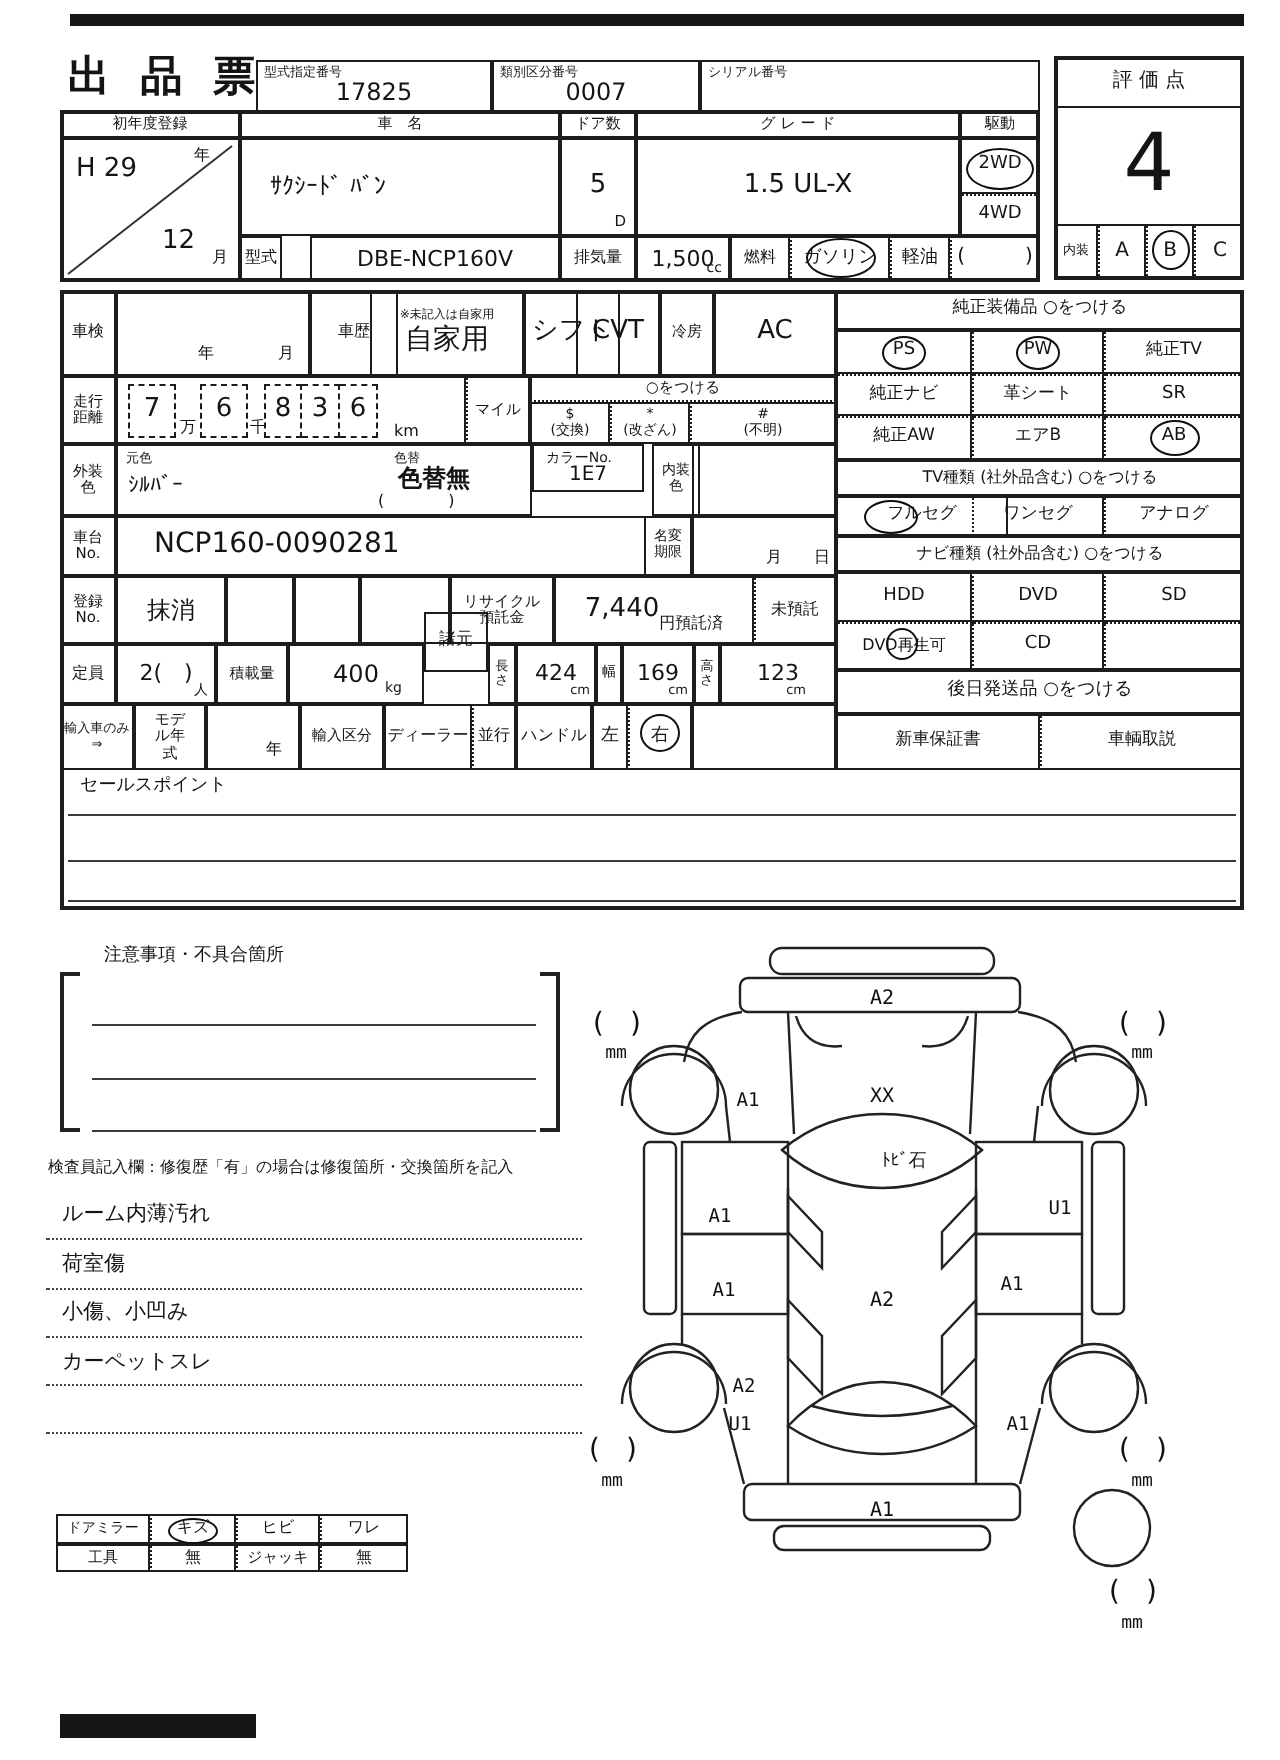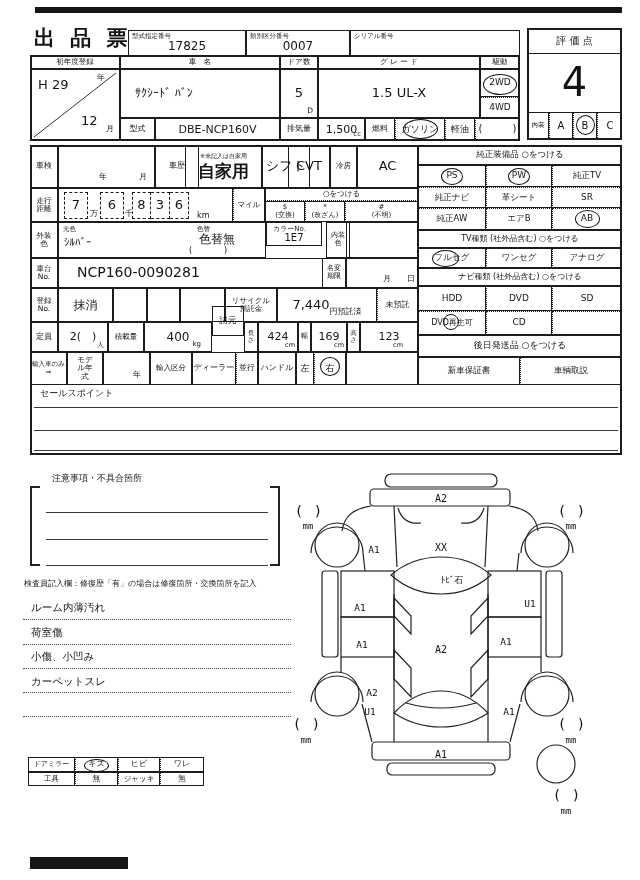--- a/index.html
+++ b/index.html
@@ -66,21 +66,21 @@
   </div>
   <div class="c" style="left:120px;top:69px;width:160px;height:49px;font-size:12px;justify-content:flex-start;padding-left:14px">ｻｸｼｰﾄﾞ ﾊﾞﾝ</div>
   <div class="c" style="left:280px;top:69px;width:38px;height:49px">
     <span style="font-size:13px">5</span>
     <span class="a" style="right:4px;bottom:2px;font-size:7.5px">D</span>
   </div>
   <div class="c" style="left:318px;top:69px;width:162px;height:49px;font-size:13px">1.5 UL-X</div>
   <div class="c" style="left:480px;top:69px;width:40px;height:28px;font-size:9px">2WD</div>
   <div class="c dt" style="left:480px;top:97px;width:40px;height:21px;font-size:9px">4WD</div>
 
-  <div class="c" style="left:120px;top:118px;width:35px;height:23px;font-size:8px">型式</div>
+  <div class="c" style="left:120px;top:118px;width:21px;height:23px;font-size:8px">型式</div>
   <div class="c" style="left:155px;top:118px;width:125px;height:23px;font-size:11px">DBE-NCP160V</div>
   <div class="c" style="left:280px;top:118px;width:38px;height:23px;font-size:8px">排気量</div>
   <div class="c" style="left:318px;top:118px;width:47px;height:23px">
     <span style="font-size:11px">1,500</span>
     <span class="a" style="right:3px;bottom:2px;font-size:7px">cc</span>
   </div>
   <div class="c" style="left:365px;top:118px;width:30px;height:23px;font-size:8px">燃料</div>
   <div class="c" style="left:395px;top:118px;width:50px;height:23px;font-size:9px;border-left-style:dotted">ガソリン</div>
   <div class="c dl" style="left:445px;top:118px;width:30px;height:23px;font-size:9px">軽油</div>
   <div class="c dl" style="left:475px;top:118px;width:45px;height:23px;font-size:10px;white-space:pre">(　　　)</div>
@@ -88,21 +88,21 @@
   <div class="c b2" style="left:30px;top:145px;width:592px;height:310px"></div>
 
   <div class="c" style="left:30px;top:145px;width:28px;height:43px;font-size:8px">車検</div>
   <div class="c" style="left:58px;top:145px;width:97px;height:43px">
     <span class="a" style="left:40px;bottom:6px;font-size:8px">年</span>
     <span class="a" style="left:80px;bottom:6px;font-size:8px">月</span>
   </div>
   <div class="c" style="left:155px;top:145px;width:44px;height:43px;font-size:8px">車歴</div>
   <div class="c col" style="left:185px;top:145px;width:77px;height:43px">
     <span style="font-size:6px;margin-bottom:2px">※未記入は自家用</span>
-    <span style="font-size:17px;font-weight:bold">自家用</span>
+    <span style="font-size:14px;font-weight:normal">自家用</span>
   </div>
   <div class="c" style="left:262px;top:145px;width:48px;height:43px;font-size:13px">シフト</div>
   <div class="c" style="left:288px;top:145px;width:42px;height:43px;font-size:13px">CVT</div>
   <div class="c" style="left:330px;top:145px;width:27px;height:43px;font-size:7.5px">冷房</div>
   <div class="c" style="left:357px;top:145px;width:61px;height:43px;font-size:13px">AC</div>
 
   <div class="c" style="left:30px;top:188px;width:28px;height:34px;font-size:7.5px;padding:0 2px">走行距離</div>
   <div class="c" style="left:58px;top:188px;width:175px;height:34px">
     <span class="c" style="left:5px;top:3px;width:24px;height:27px;font-size:13px;border-style:dashed">7</span>
     <span class="a" style="left:31px;top:21px;font-size:8px">万</span>
@@ -126,21 +126,21 @@
   <div class="c col dl" style="left:345px;top:201px;width:73px;height:21px;font-size:7px">
     <span>#</span>
       <span>(不明)</span>
   </div>
 
   <div class="c" style="left:30px;top:222px;width:28px;height:36px;font-size:7.5px;padding:0 2px">外装色</div>
   <div class="c" style="left:58px;top:222px;width:208px;height:36px">
     <span class="lab" style="left:4px;top:3px">元色</span>
     <span class="a" style="left:5px;top:14px;font-size:11px">ｼﾙﾊﾞｰ</span>
     <span class="lab" style="left:138px;top:3px">色替</span>
-    <span class="a" style="left:140px;top:10px;font-size:12px;font-weight:normal">色替無</span>
+    <span class="a" style="left:140px;top:10px;font-size:12px;font-weight:bold">色替無</span>
     <span class="a" style="left:130px;top:24px;font-size:8px;white-space:pre">(　　　　)</span>
   </div>
   <div class="c" style="left:266px;top:222px;width:56px;height:24px">
     <span class="lab" style="left:6px;top:3px;font-size:7px">カラーNo.</span>
     <span style="font-size:10px;margin-top:8px">1E7</span>
   </div>
   <div class="c" style="left:326px;top:222px;width:24px;height:36px;font-size:7px;padding:0 3px">内装色</div>
   <div class="c" style="left:346px;top:222px;width:72px;height:36px"></div>
 
   <div class="c" style="left:30px;top:258px;width:28px;height:30px;font-size:7.5px;padding:0 2px">車台No.</div>
@@ -213,21 +213,21 @@
   <div class="c dl" style="left:486px;top:165px;width:66px;height:22px;font-size:9px">PW</div>
   <div class="c dl" style="left:552px;top:165px;width:70px;height:22px;font-size:8.5px">純正TV</div>
   <div class="c dt" style="left:418px;top:187px;width:68px;height:21px;font-size:8.5px">純正ナビ</div>
   <div class="c dl dt" style="left:486px;top:187px;width:66px;height:21px;font-size:8.5px">革シート</div>
   <div class="c dl dt" style="left:552px;top:187px;width:70px;height:21px;font-size:9px">SR</div>
   <div class="c dt" style="left:418px;top:208px;width:68px;height:22px;font-size:8.5px">純正AW</div>
   <div class="c dl dt" style="left:486px;top:208px;width:66px;height:22px;font-size:8.5px">エアB</div>
   <div class="c dl dt" style="left:552px;top:208px;width:70px;height:22px;font-size:9px">AB</div>
 
   <div class="c" style="left:418px;top:230px;width:204px;height:18px;font-size:8px">TV種類 (社外品含む) ○をつける</div>
-  <div class="c" style="left:418px;top:248px;width:68px;height:20px;font-size:8.5px">フルセグ</div>
+  <div class="c" style="left:418px;top:248px;width:86px;height:20px;font-size:8.5px">フルセグ</div>
   <div class="c dl" style="left:486px;top:248px;width:66px;height:20px;font-size:8.5px">ワンセグ</div>
   <div class="c dl" style="left:552px;top:248px;width:70px;height:20px;font-size:8.5px">アナログ</div>
 
   <div class="c" style="left:418px;top:268px;width:204px;height:18px;font-size:8px">ナビ種類 (社外品含む) ○をつける</div>
   <div class="c" style="left:418px;top:286px;width:68px;height:25px;font-size:9px">HDD</div>
   <div class="c dl" style="left:486px;top:286px;width:66px;height:25px;font-size:9px">DVD</div>
   <div class="c dl" style="left:552px;top:286px;width:70px;height:25px;font-size:9px">SD</div>
   <div class="c dt" style="left:418px;top:311px;width:68px;height:24px;font-size:8px">DVD再生可</div>
   <div class="c dl dt" style="left:486px;top:311px;width:66px;height:24px;font-size:9px">CD</div>
   <div class="c dl dt" style="left:552px;top:311px;width:70px;height:24px"></div>

